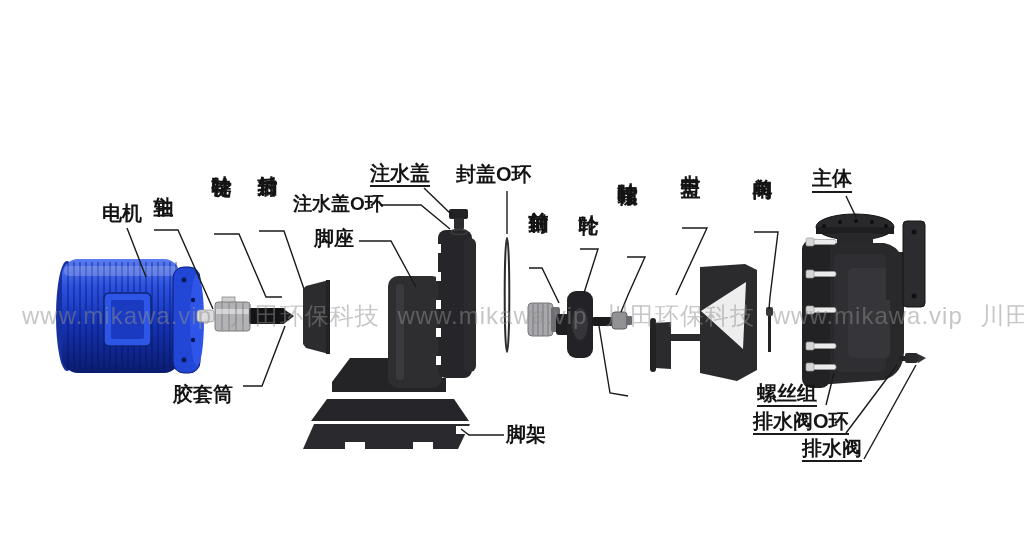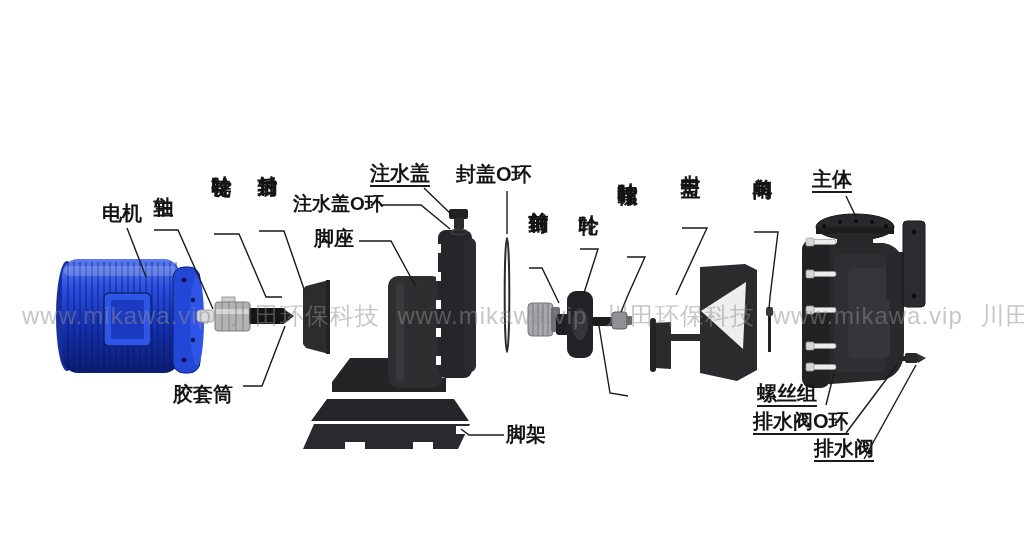--- a/index.html
+++ b/index.html
@@ -205,21 +205,21 @@
   <div class="vlbl" style="left:257px;top:159px;">后轴封</div>
   <div class="lbl sm" style="left:293px;top:194px;">注水盖O环</div>
   <div class="lbl u" style="left:370px;top:163px;">注水盖</div>
   <div class="lbl" style="left:456px;top:164px;">封盖O环</div>
   <div class="lbl" style="left:314px;top:228px;">脚座</div>
   <div class="vlbl" style="left:528px;top:196px;">前轴封</div>
   <div class="vlbl" style="left:578px;top:199px;">叶轮</div>
   <div class="vlbl" style="left:617px;top:167px;">叶轮螺帽</div>
   <div class="vlbl" style="left:680px;top:159px;">中封盖</div>
   <div class="vlbl" style="left:752px;top:162px;">单向阀</div>
-  <div class="lbl u" style="left:812px;top:169px;">主体</div>
+  <div class="lbl u" style="left:812px;top:169px;font-family:Liberation Mono, monospace;">主体</div>
   <div class="lbl" style="left:173px;top:376px;margin-top:8px;">胶套筒</div>
   <div class="lbl" style="left:506px;top:424px;">脚架</div>
   <div class="lbl u" style="left:717px;top:383px;margin-left:40px;">螺丝组</div>
   <div class="lbl u" style="left:753px;top:411px;">排水阀O环</div>
-  <div class="lbl u" style="left:802px;top:438px;margin-left:12px;">排水阀</div>
+  <div class="lbl u" style="left:802px;top:438px;">排水阀</div>
 
 
 </div>
 
 </body></html>

